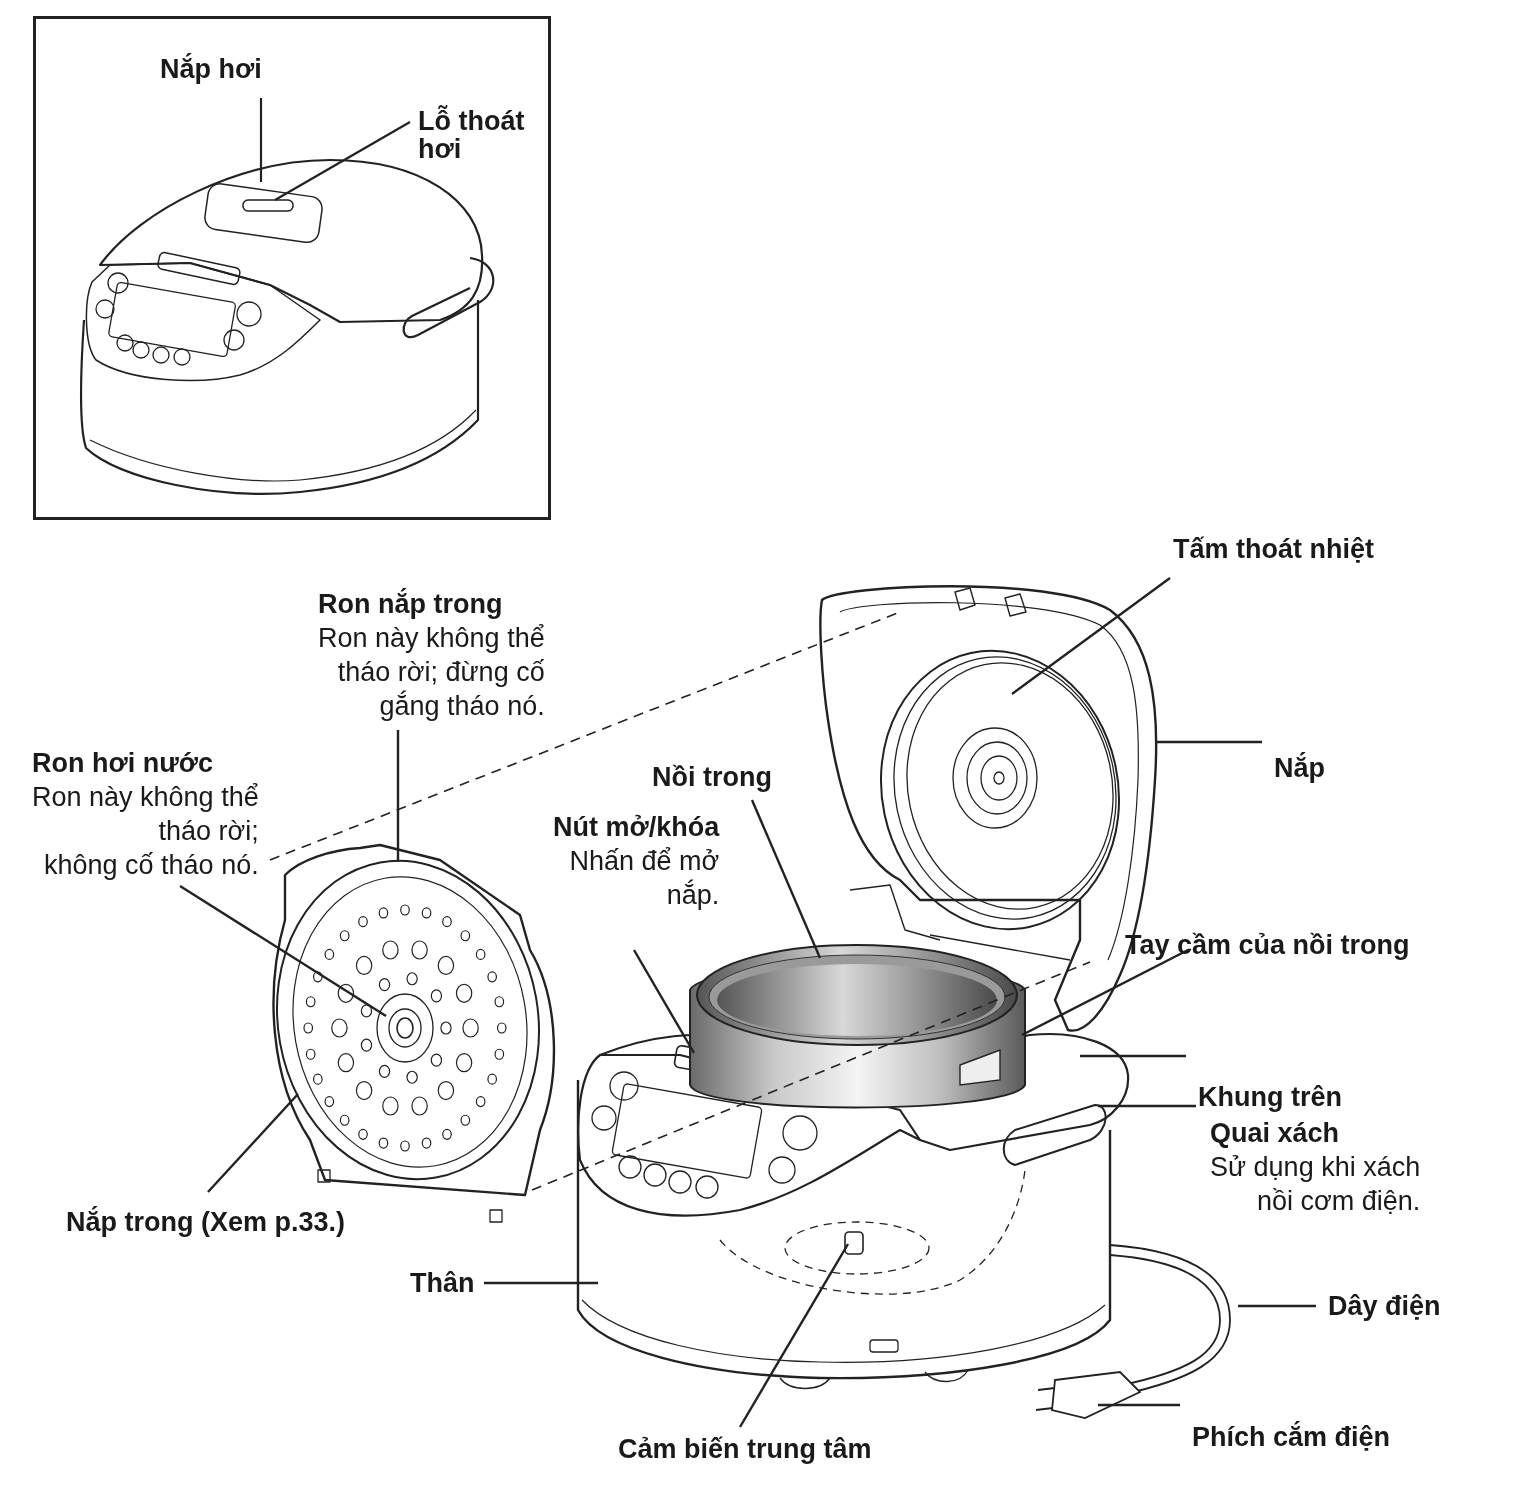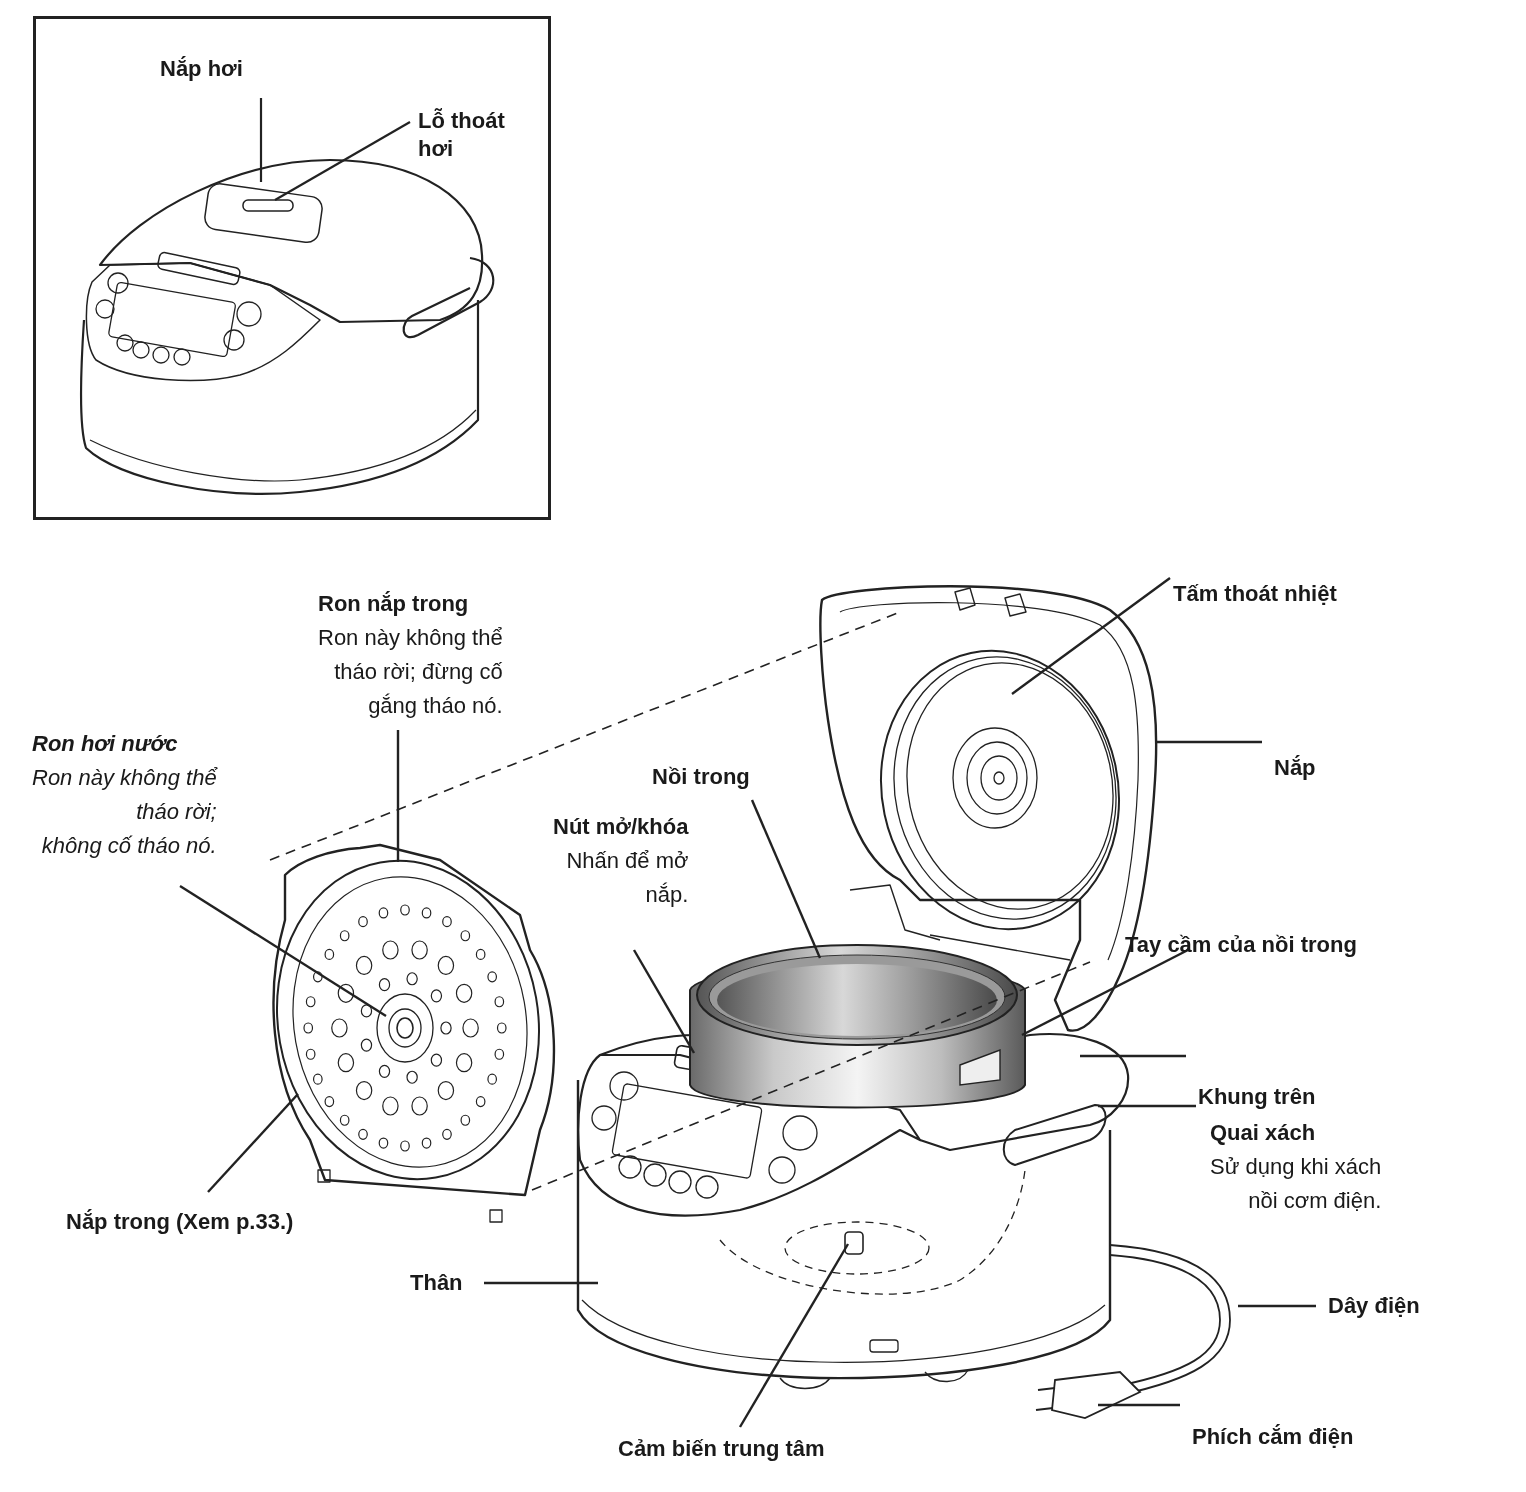--- a/index.html
+++ b/index.html
@@ -1,19 +1,19 @@
 <!DOCTYPE html>
 <html><head>
 <meta charset="utf-8">
 <style>
   html, body { margin:0; padding:0; background:#ffffff; }
   body { width:1526px; height:1492px; position:relative; overflow:hidden;
          font-family:"Liberation Sans", sans-serif; color:#1a1a1a; }
   svg.art { position:absolute; left:0; top:0; }
-  .lbl { position:absolute; font-size:22px; line-height:34px; white-space:nowrap; }
+  .lbl { position:absolute; font-size:27px; line-height:34px; white-space:nowrap; }
   .lbl .t { font-weight:bold; display:block; }
   .lbl .d { font-weight:normal; display:block;text-align:right; }
   #inset-frame { position:absolute; left:33px; top:16px; width:512px; height:498px;
                  border:3px solid #222; box-sizing:content-box; }
 </style>
 </head>
 <body>
 
 <div id="inset-frame"></div>
 
@@ -233,38 +233,38 @@
   <span class="t" style="margin-top:-6px">hơi</span>
 </div>
 
 <div class="lbl" style="left:318px; top:587px;">
   <span class="t">Ron nắp trong</span>
   <span class="d">Ron này không thể</span>
   <span class="d">tháo rời; đừng cố</span>
   <span class="d">gắng tháo nó.</span>
 </div>
 
-<div class="lbl" style="left:32px; top:727px;font-style:italic;">
+<div class="lbl" style="left:32px; top:746px;">
   <span class="t">Ron hơi nước</span>
   <span class="d">Ron này không thể</span>
   <span class="d">tháo rời;</span>
   <span class="d">không cố tháo nó.</span>
 </div>
 
 <div class="lbl" style="left:652px; top:760px;">
   <span class="t">Nồi trong</span>
 </div>
 
 <div class="lbl" style="left:553px; top:810px;">
   <span class="t">Nút mở/khóa</span>
   <span class="d">Nhấn để mở</span>
   <span class="d">nắp.</span>
 </div>
 
-<div class="lbl" style="left:1173px; top:577px;text-align:center;">
+<div class="lbl" style="left:1173px; top:532px;text-align:center;">
   <span class="t">Tấm thoát nhiệt</span>
 </div>
 
 <div class="lbl" style="left:1274px; top:751px;">
   <span class="t">Nắp</span>
 </div>
 
 <div class="lbl" style="left:1125px; top:928px;">
   <span class="t">Tay cầm của nồi trong</span>
 </div>

